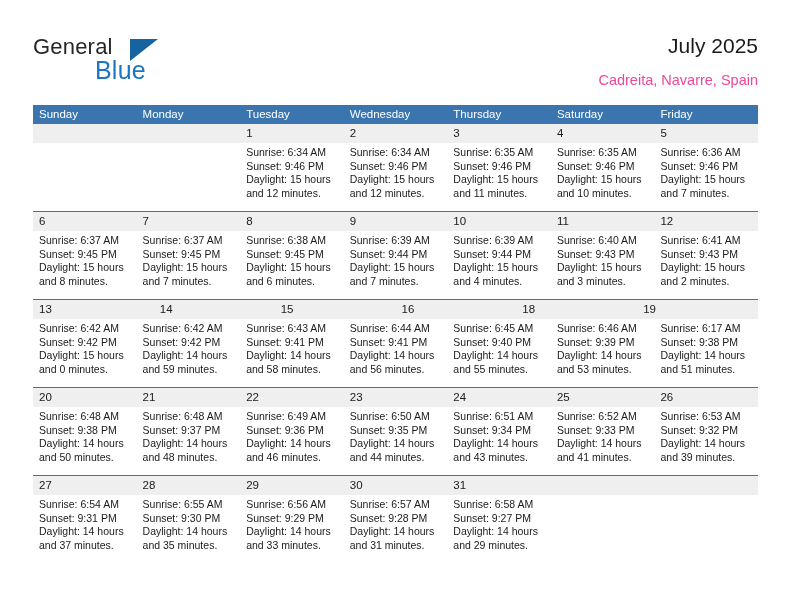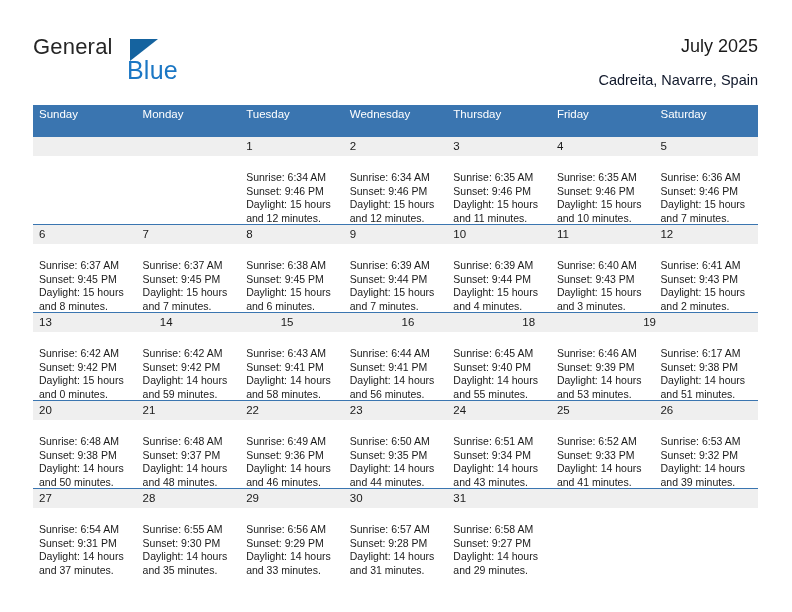--- a/index.html
+++ b/index.html
@@ -46,63 +46,62 @@
     font-family: "Liberation Sans", sans-serif;
   }
   .brand-blue {
     position: absolute;
     left: 62px;
     top: 22px;
     font-size: 25px;
     letter-spacing: 0.2px;
     color: #1b77c4;
     font-family: "Liberation Sans", sans-serif;
-    margin-left: 32px;
   }
   .brand-triangle {
     position: absolute;
     left: 97px;
     top: 5px;
     width: 0;
     height: 0;
     border-top: 22px solid #15639f;
     border-right: 28px solid transparent;
   }
 
   .title-block {
     position: absolute;
     right: 0;
     top: 0;
     text-align: right;
   }
   .cal-title {
-    font-size: 18px;
+    font-size: 21px;
     color: #1a1a1a;
     line-height: 32px;
     white-space: nowrap;
   }
   .cal-subtitle {
     font-size: 14.5px;
-    color: #0f172a;
+    color: #ec4899;
     line-height: 20px;
     margin-top: 8px;
     white-space: nowrap;
   }
 
   
   .calendar {
     position: absolute;
     left: 33px;
     top: 105px;
     width: 725px;
   }
   .weekday-row {
     display: flex;
     background: #3a75b0;
-    height: 32px;
+    height: 19px;
   }
   .weekday {
     flex: 1 1 0;
     color: #ffffff;
     font-size: 11.5px;
     line-height: 19px;
     padding-left: 6px;
     box-sizing: border-box;
     white-space: nowrap;
     overflow: hidden;
@@ -127,21 +126,21 @@
     line-height: 19px;
     color: #1a1a1a;
   }
   .body-strip {
     display: flex;
     height: 68px;
   }
   .day-body {
     flex: 1 1 0;
     box-sizing: border-box;
-    padding: 15px 7px 0 6px;
+    padding: 3px 7px 0 6px;
     font-size: 10.5px;
     line-height: 13.6px;
     color: #1a1a1a;
   }
   .day-body .ln {
     white-space: nowrap;
   }
   .empty {
     visibility: hidden;
   }
@@ -166,22 +165,22 @@
 
   </div>
 
   <div class="calendar">
     <div class="weekday-row" id="weekday-row">
         <div class="weekday">Sunday</div>
         <div class="weekday">Monday</div>
         <div class="weekday">Tuesday</div>
         <div class="weekday">Wednesday</div>
         <div class="weekday">Thursday</div>
+        <div class="weekday">Saturday</div>
         <div class="weekday">Friday</div>
-        <div class="weekday">Saturday</div>
       </div>
     <div id="weeks-container">
         <div class="week">
           <div class="daynum-strip">
             <div class="daynum empty"></div>
             <div class="daynum empty"></div>
             <div class="daynum">1</div>
             <div class="daynum">2</div>
             <div class="daynum">3</div>
             <div class="daynum">4</div>

